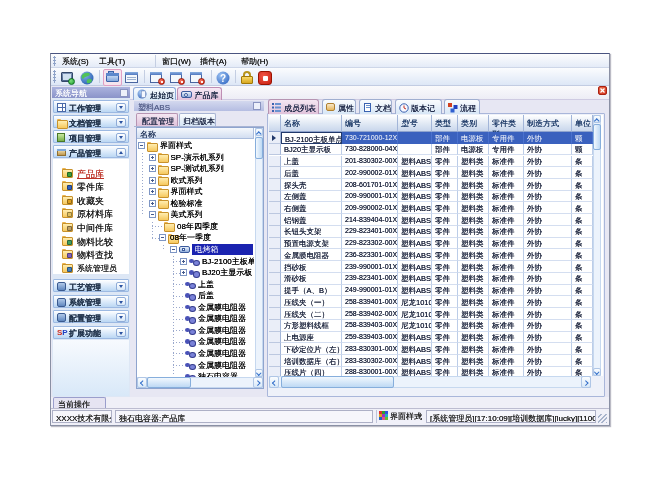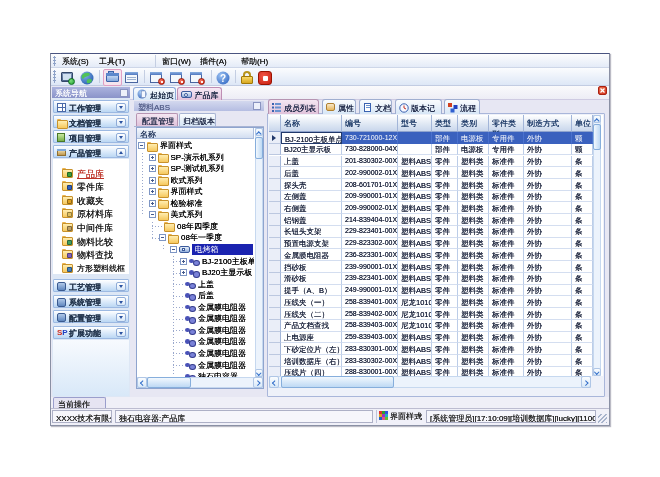--- a/index.html
+++ b/index.html
@@ -236,21 +236,21 @@
       </div>
       <div class="trow" style="left:0;top:220.9px;width:660px;">
         <div class="fold" style="left:164.0px;top:2.5px;"></div>
         <span class="txs" style="position:absolute;left:177.0px;top:0;">08年四季度</span>
       </div>
       <div class="trow" style="left:0;top:232.4px;width:660px;">
         <div class="texp" style="left:159.0px;top:2px;">
           <i></i>
         </div>
         <div class="fold" style="left:168.0px;top:2.5px;"></div>
-        <span class="txs" style="position:absolute;left:181.0px;top:0;text-align:center;">08年一季度</span>
+        <span class="txs" style="position:absolute;left:170px;top:0;text-align:center;">08年一季度</span>
       </div>
       <div class="trow" style="left:0;top:243.9px;width:660px;">
         <div class="texp" style="left:169.5px;top:2px;">
           <i></i>
         </div>
         <div class="abs" style="left:178.5px;top:2px;width:11px;height:7px;background:linear-gradient(#E8F0FA,#90AEDC);border:1px solid #3A5A9C;border-radius:2px;">
           <div class="abs" style="left:2px;top:1.5px;width:3px;height:2.5px;background:#fff;border:.5px solid #3A5A9C;"></div>
         </div>
         <span style="position:absolute;left:191.5px;top:0;width:61px;background:#1A23B0;color:#fff;padding:0 3px;">电烤箱</span>
       </div>
@@ -359,21 +359,21 @@
   </div>
 <div class="abs" style="left:269px;top:114.5px;width:334px;height:261.5px;background:#fff;overflow:hidden;">
     <div class="ghead" style="left:0px;top:0px;width:12px;height:17px;padding:0;"></div>
     <div class="ghead" style="left:12px;top:0px;width:61px;height:17px;">
       <span class="txs" style="position:absolute;left:3px;top:3px;">名称</span>
     </div>
     <div class="ghead" style="left:73px;top:0px;width:56px;height:17px;">
       <span class="txs" style="position:absolute;left:3px;top:3px;">编号</span>
     </div>
     <div class="ghead" style="left:129px;top:0px;width:34px;height:17px;">
-      <span class="txs" style="position:absolute;left:3px;top:3px;">型号</span>
+      <span class="txs" style="position:absolute;left:3px;top:3px;font-style:italic;">型号</span>
     </div>
     <div class="ghead" style="left:163px;top:0px;width:26px;height:17px;">
       <span class="txs" style="position:absolute;left:3px;top:3px;">类型</span>
     </div>
     <div class="ghead" style="left:189px;top:0px;width:31px;height:17px;">
       <span class="txs" style="position:absolute;left:3px;top:3px;">类别</span>
     </div>
     <div class="ghead" style="left:220px;top:0px;width:35px;height:17px;">
       <span class="txs" style="position:absolute;left:3px;top:3px;">零件类型</span>
     </div>
@@ -780,21 +780,21 @@
       <span class="txs" style="position:absolute;left:3px;top:1.5px;">标准件</span>
     </div>
     <div class="gcell" style="left:255px;top:193.6px;width:48px;height:11.74px;">
       <span class="txs" style="position:absolute;left:3px;top:1.5px;">外协</span>
     </div>
     <div class="gcell" style="left:303px;top:193.6px;width:21px;height:11.74px;">
       <span class="txs" style="position:absolute;left:3px;top:1.5px;">条</span>
     </div>
     <div class="gind" style="left:0;top:205.3px;width:12px;height:11.74px;"></div>
     <div class="gcell" style="left:12px;top:205.3px;width:61px;height:11.74px;">
-      <span class="txs" style="position:absolute;left:3px;top:1.5px;">产品文档查找</span>
+      <span class="txs" style="position:absolute;left:3px;top:1.5px;">方形塑料线框</span>
     </div>
     <div class="gcell" style="left:73px;top:205.3px;width:56px;height:11.74px;font-size:7px;letter-spacing:0;">
       <span class="txs" style="position:absolute;left:3px;top:1.5px;">258-839403-00X</span>
     </div>
     <div class="gcell" style="left:129px;top:205.3px;width:34px;height:11.74px;">
       <span class="txs" style="position:absolute;left:3px;top:1.5px;">尼龙1010</span>
     </div>
     <div class="gcell" style="left:163px;top:205.3px;width:26px;height:11.74px;">
       <span class="txs" style="position:absolute;left:3px;top:1.5px;">零件</span>
     </div>
@@ -1000,21 +1000,21 @@
       <div class="fold" style="left:0;top:1px;"></div>
       <div class="abs" style="left:5px;top:4px;width:5px;height:5px;background:#8060C0;border-radius:1px;border:1px solid rgba(0,0,0,.35);"></div>
     </div>
     <span class="txs" style="position:absolute;left:25px;top:1px;">物料查找</span>
   </div>
 <div class="nitem" style="left:52px;top:261.7px;width:78px;height:12px;">
     <div class="abs" style="left:10px;top:1px;width:11px;height:9px;">
       <div class="fold" style="left:0;top:1px;"></div>
       <div class="abs" style="left:5px;top:4px;width:5px;height:5px;background:#4080C0;border-radius:1px;border:1px solid rgba(0,0,0,.35);"></div>
     </div>
-    <span class="txs" style="position:absolute;left:25px;top:1px;font-size:8px;">方形塑料线框</span>
+    <span class="txs" style="position:absolute;left:25px;top:1px;font-size:8px;">系统管理员</span>
   </div>
 <div class="navbtn" style="left:53px;top:279px;width:76px;height:13px;">
     <div class="abs" style="left:3px;top:2px;width:9px;height:9px;background:linear-gradient(#B0C8E8,#6088C0);border:1px solid #3A5A90;border-radius:2px;"></div>
     <span class="txs" style="position:absolute;left:15px;top:1.5px;">工艺管理</span>
     <div class="chev"></div>
   </div>
 <div class="navbtn" style="left:53px;top:294.5px;width:76px;height:13px;">
     <div class="abs" style="left:3px;top:2px;width:9px;height:9px;background:linear-gradient(#B0C8E8,#6088C0);border:1px solid #3A5A90;border-radius:2px;"></div>
     <span class="txs" style="position:absolute;left:15px;top:1.5px;">系统管理</span>
     <div class="chev"></div>

